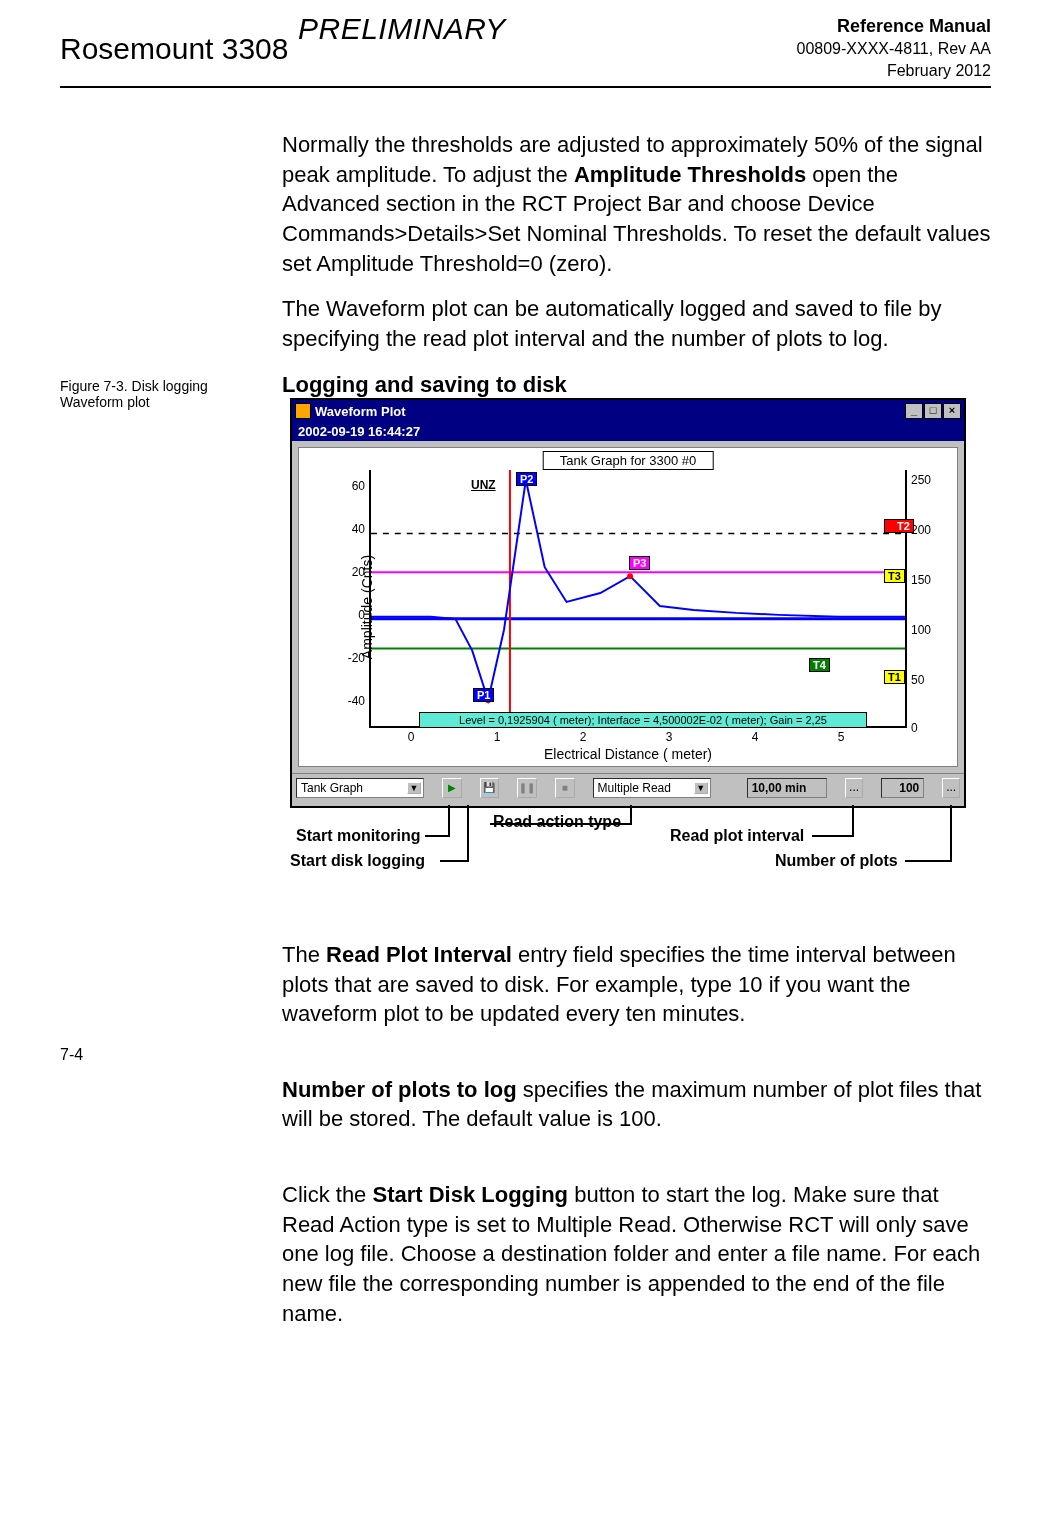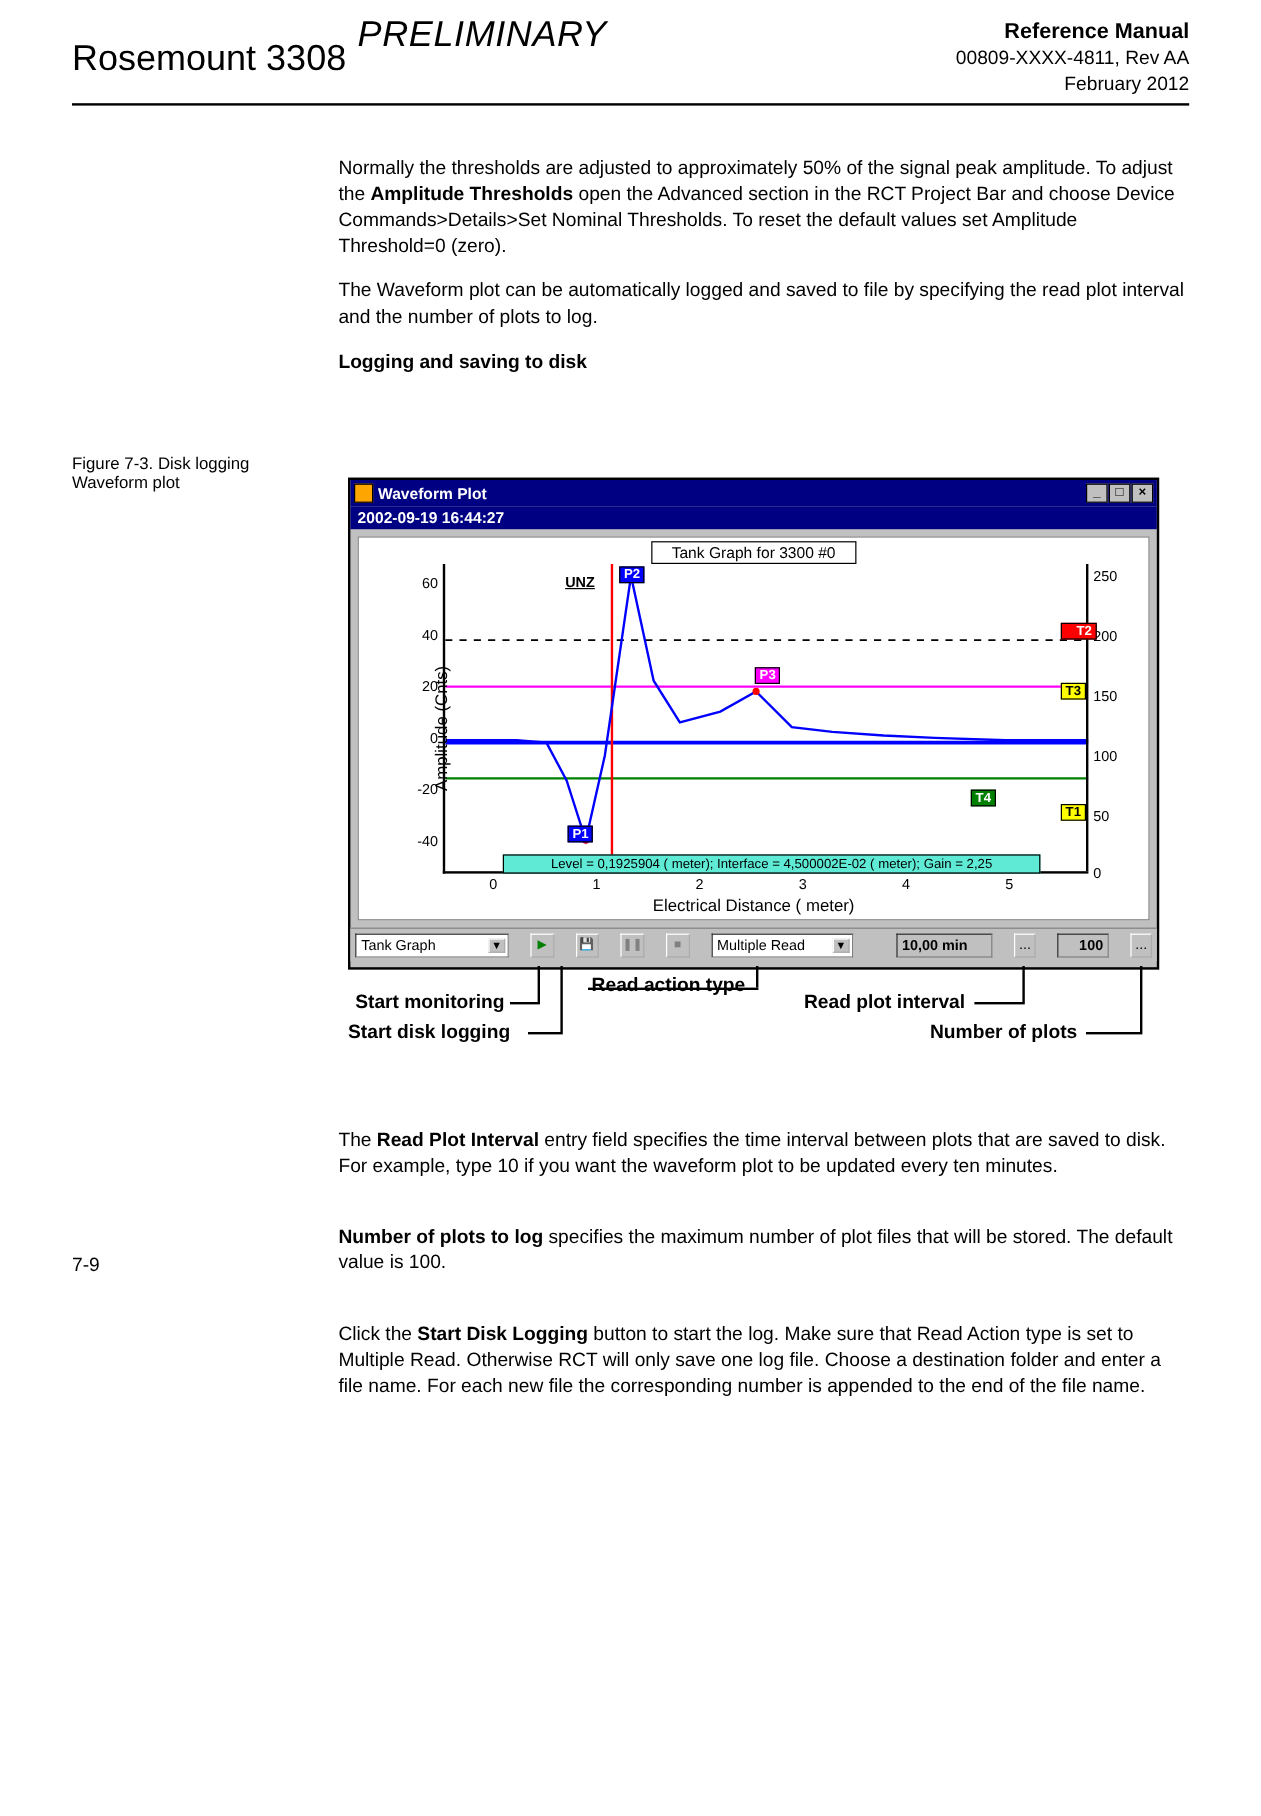--- a/index.html
+++ b/index.html
@@ -65,21 +65,21 @@
   }
 
   .content {
     position: absolute;
     left: 60px;
     right: 60px;
     top: 130px;
   }
   .col-main {
     margin-left: 222px;
-    font-size: 16px;
+    font-size: 22px;
     line-height: 1.35;
   }
   .para { margin: 0 0 16px 0; }
   .bold { font-weight: bold; }
 
   .fig-caption {
     position: absolute;
     left: 60px;
     top: 378px;
     font-size: 14px;
@@ -466,14 +466,14 @@
       <p class="para">
         <span class="bold">Number of plots to log</span><span> specifies the maximum number of plot files that will be stored. The default value is 100.</span>
       </p>
       <br>
       <p class="para">
         <span>Click the </span><span class="bold">Start Disk Logging</span><span> button to start the log. Make sure that Read Action type is set to Multiple Read. Otherwise RCT will only save one log file. Choose a destination folder and enter a file name. For each new file the corresponding number is appended to the end of the file name.</span>
       </p>
     </div>
   </div>
 
-  <div class="page-num">7-9</div>
+  <div class="page-num">7-4</div>
 </div>
 
 </body></html>

